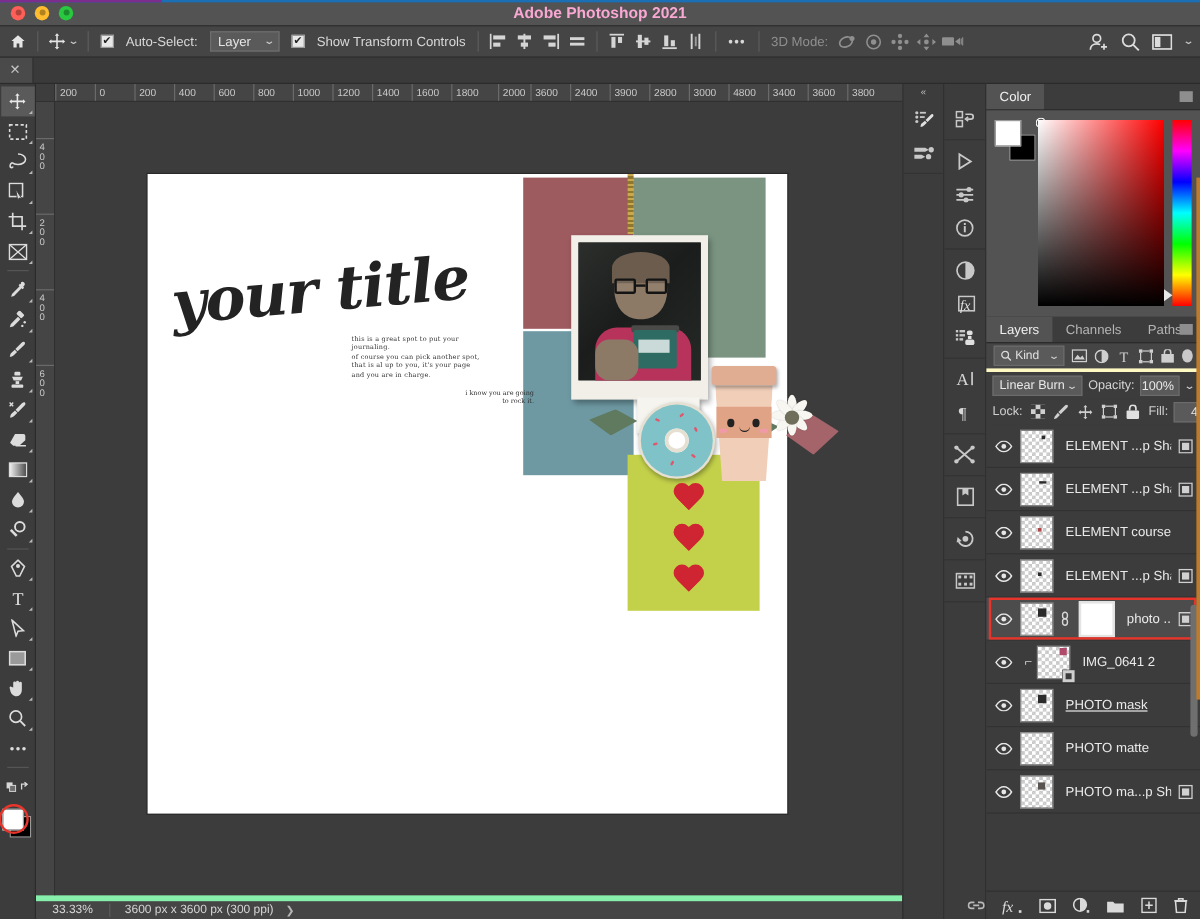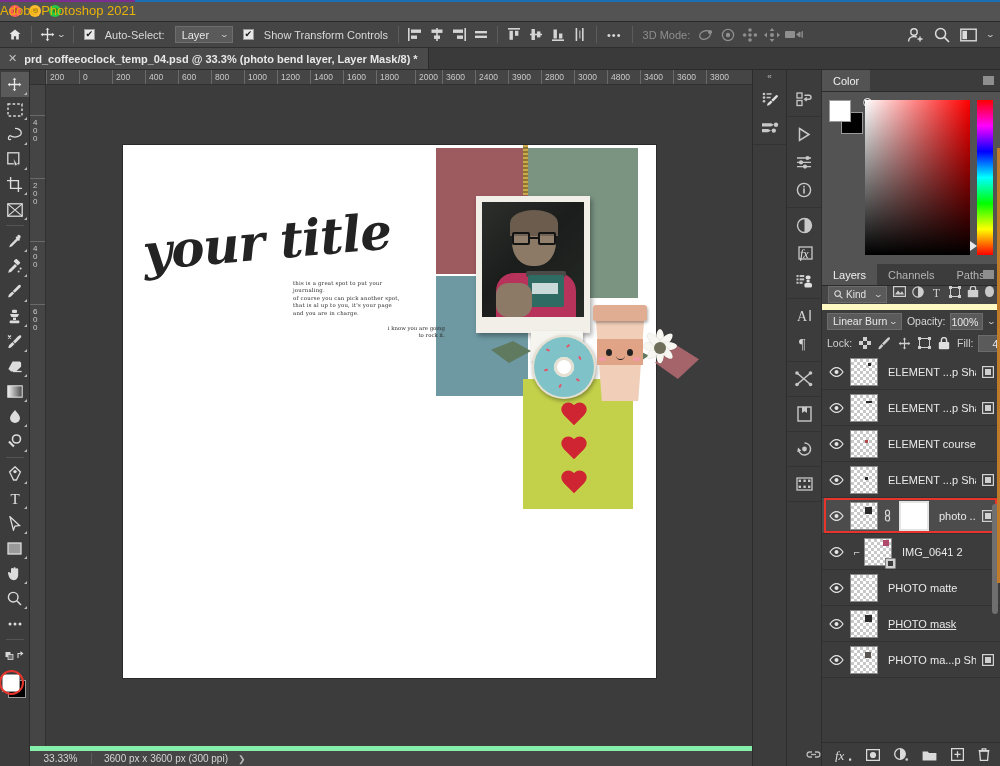--- a/index.html
+++ b/index.html
@@ -23,22 +23,22 @@
   }
   .tl-accent { position:absolute; top:0; left:0; right:0; height:2px; background:#1a6fb5; }
   .tl-accent2 { position:absolute; top:0; left:0; width:135px; height:2px; background:#7b2e8e; }
   .traffic { display:flex; gap:8px; padding-left:9px; align-items:center; }
   .tl-dot { width:12px; height:12px; border-radius:50%; position:relative; }
   .tl-dot.r { background:#ff5f57; }
   .tl-dot.y { background:#febc2e; }
   .tl-dot.g { background:#28c840; }
   .tl-dot::after{ content:""; position:absolute; inset:3.5px; border-radius:50%; background:rgba(0,0,0,.30); }
   .tl-title {
-    position:absolute; left:0; right:0; 
-    font-size:13px; color:#eab308; font-weight:400; pointer-events:none;
+    position:absolute; left:0; right:0; text-align:center;
+    font-size:13px; color:#f9a8d4; font-weight:700; pointer-events:none;
   }
 
   
   .optionsbar {
     height:26px; background:#454545; display:flex; align-items:center;
     border-bottom:1px solid #2e2e2e; padding-left:4px; gap:0px;
     font-size:11px; color:#d8d8d8; position:relative;
   }
   .ob-item { display:flex; align-items:center; height:26px; padding:0 5px; }
   .ob-sep { width:1px; height:17px; background:#5c5c5c; margin:0 5px; }
@@ -218,21 +218,21 @@
                linear-gradient(to right, #fff, #ff0000);
   }
   .spmark { position:absolute; left:-2px; top:-2px; width:9px; height:9px; border:1.5px solid #fff; border-radius:50%; clip-path:polygon(0 0,100% 0,0 100%); }
   .huebar { width:18px; height:155px; position:relative;
     background:linear-gradient(to bottom,#ff0000,#ff00ff,#0000ff,#00ffff,#00ff00,#ffff00,#ff0000);
   }
   .huemark { position:absolute; left:-7px; bottom:4px; width:0; height:0;
     border-top:5px solid transparent; border-bottom:5px solid transparent; border-left:7px solid #e8e8e8;}
 
   .layerspanel { flex:1; background:#3c3c3c; display:flex; flex-direction:column; min-height:0; }
-  .filterrow { height:24px; background:#454545; display:flex; padding:0 6px; gap:6px; border-bottom:6px solid #fef9c3;}
+  .filterrow { height:24px; background:#454545; display:flex; align-items:center; padding:0 6px; gap:6px; border-bottom:3px solid #fef9c3;}
   .kindsel { width:72px; height:17px; background:#5a5a5a; border:1px solid #6b6b6b;
     display:flex; align-items:center; justify-content:space-between; padding:0 4px 0 5px; font-size:10px; color:#e2e2e2;}
   .fic { width:16px; display:flex; justify-content:center; color:#cfcfcf; }
   .toggleknob { width:11px; height:11px; border-radius:50%; background:#c9c9c9; margin-left:auto; }
 
   .blendrow { height:22px; background:#3c3c3c; display:flex; align-items:center; padding:0 5px; gap:5px; }
   .blendsel { width:112px; height:17px; background:#5a5a5a; border:1px solid #6b6b6b; display:flex; align-items:center;
     justify-content:space-between; padding:0 4px 0 5px; font-size:10.5px; color:#e8e8e8;}
   .opval { width:40px; height:17px; background:#5a5a5a; border:1px solid #6b6b6b; text-align:right; padding-right:4px; line-height:16px; font-size:10.5px; color:#e8e8e8;}
   .lockrow { height:22px; background:#3c3c3c; display:flex; align-items:center; padding:0 5px; gap:7px; font-size:10.5px; color:#cfcfcf; }
@@ -431,21 +431,20 @@
             <rect x="2.4" y="2.8" width="4.6" height="8.4" fill="#dcdcdc"></rect>
           </svg>
       </span>
       <span class="chev">⌄</span>
     </div>
   </div>
 
   <div class="tabbar">
     <div class="doctab">
       <span class="tabx">✕</span>
-      <span>prd_coffeeoclock_temp_04.psd @ 33.3% (photo bend layer, Layer Mask/8) *</span>
     </div>
   </div>
 
   <div class="middle">
 
     <div class="toolbox">
       <div class="tool active">
         <svg width="15" height="15" viewBox="0 0 16 16">
             <path d="M8 0.8 10 3H8.7v4.3H13V6l2.2 2L13 10V8.7H8.7V13H10l-2 2.2L6 13h1.3V8.7H3V10L0.8 8 3 6v1.3h4.3V3H6z" fill="#e8e8e8"></path>
           </svg>
@@ -1155,37 +1154,37 @@
             </div>
 
             <div class="lrow">
               <span class="eye">
                 <svg width="15" height="10" viewBox="0 0 15 10">
                     <path d="M7.5 0.6C3.8.6 1 5 1 5s2.8 4.4 6.5 4.4S14 5 14 5 11.2.6 7.5.6z" fill="none" stroke="#e6e6e6" stroke-width="1.2"></path>
                     <circle cx="7.5" cy="5" r="2" fill="#e6e6e6"></circle>
                   </svg>
               </span>
               <span class="thumb">
-                  <i class="mk" style="width:3px;height:3px;right:5px;top:4px;background:#f2f2f2;"></i>
+                  <i class="mk" style="width:7px;height:7px;right:5px;top:4px;"></i>
                 </span>
-              <span class="lname">PHOTO matte</span>
+              <span class="lname underline">PHOTO mask</span>
               <span class="fxbadge"></span>
             </div>
 
             <div class="lrow">
               <span class="eye">
                 <svg width="15" height="10" viewBox="0 0 15 10">
                     <path d="M7.5 0.6C3.8.6 1 5 1 5s2.8 4.4 6.5 4.4S14 5 14 5 11.2.6 7.5.6z" fill="none" stroke="#e6e6e6" stroke-width="1.2"></path>
                     <circle cx="7.5" cy="5" r="2" fill="#e6e6e6"></circle>
                   </svg>
               </span>
               <span class="thumb">
-                  <i class="mk" style="width:7px;height:7px;right:5px;top:4px;"></i>
+                  <i class="mk" style="width:3px;height:3px;right:5px;top:4px;background:#f2f2f2;"></i>
                 </span>
-              <span class="lname underline">PHOTO mask</span>
+              <span class="lname">PHOTO matte</span>
               <span class="fxbadge"></span>
             </div>
 
             <div class="lrow">
               <span class="eye">
                 <svg width="15" height="10" viewBox="0 0 15 10">
                     <path d="M7.5 0.6C3.8.6 1 5 1 5s2.8 4.4 6.5 4.4S14 5 14 5 11.2.6 7.5.6z" fill="none" stroke="#e6e6e6" stroke-width="1.2"></path>
                     <circle cx="7.5" cy="5" r="2" fill="#e6e6e6"></circle>
                   </svg>
               </span>

